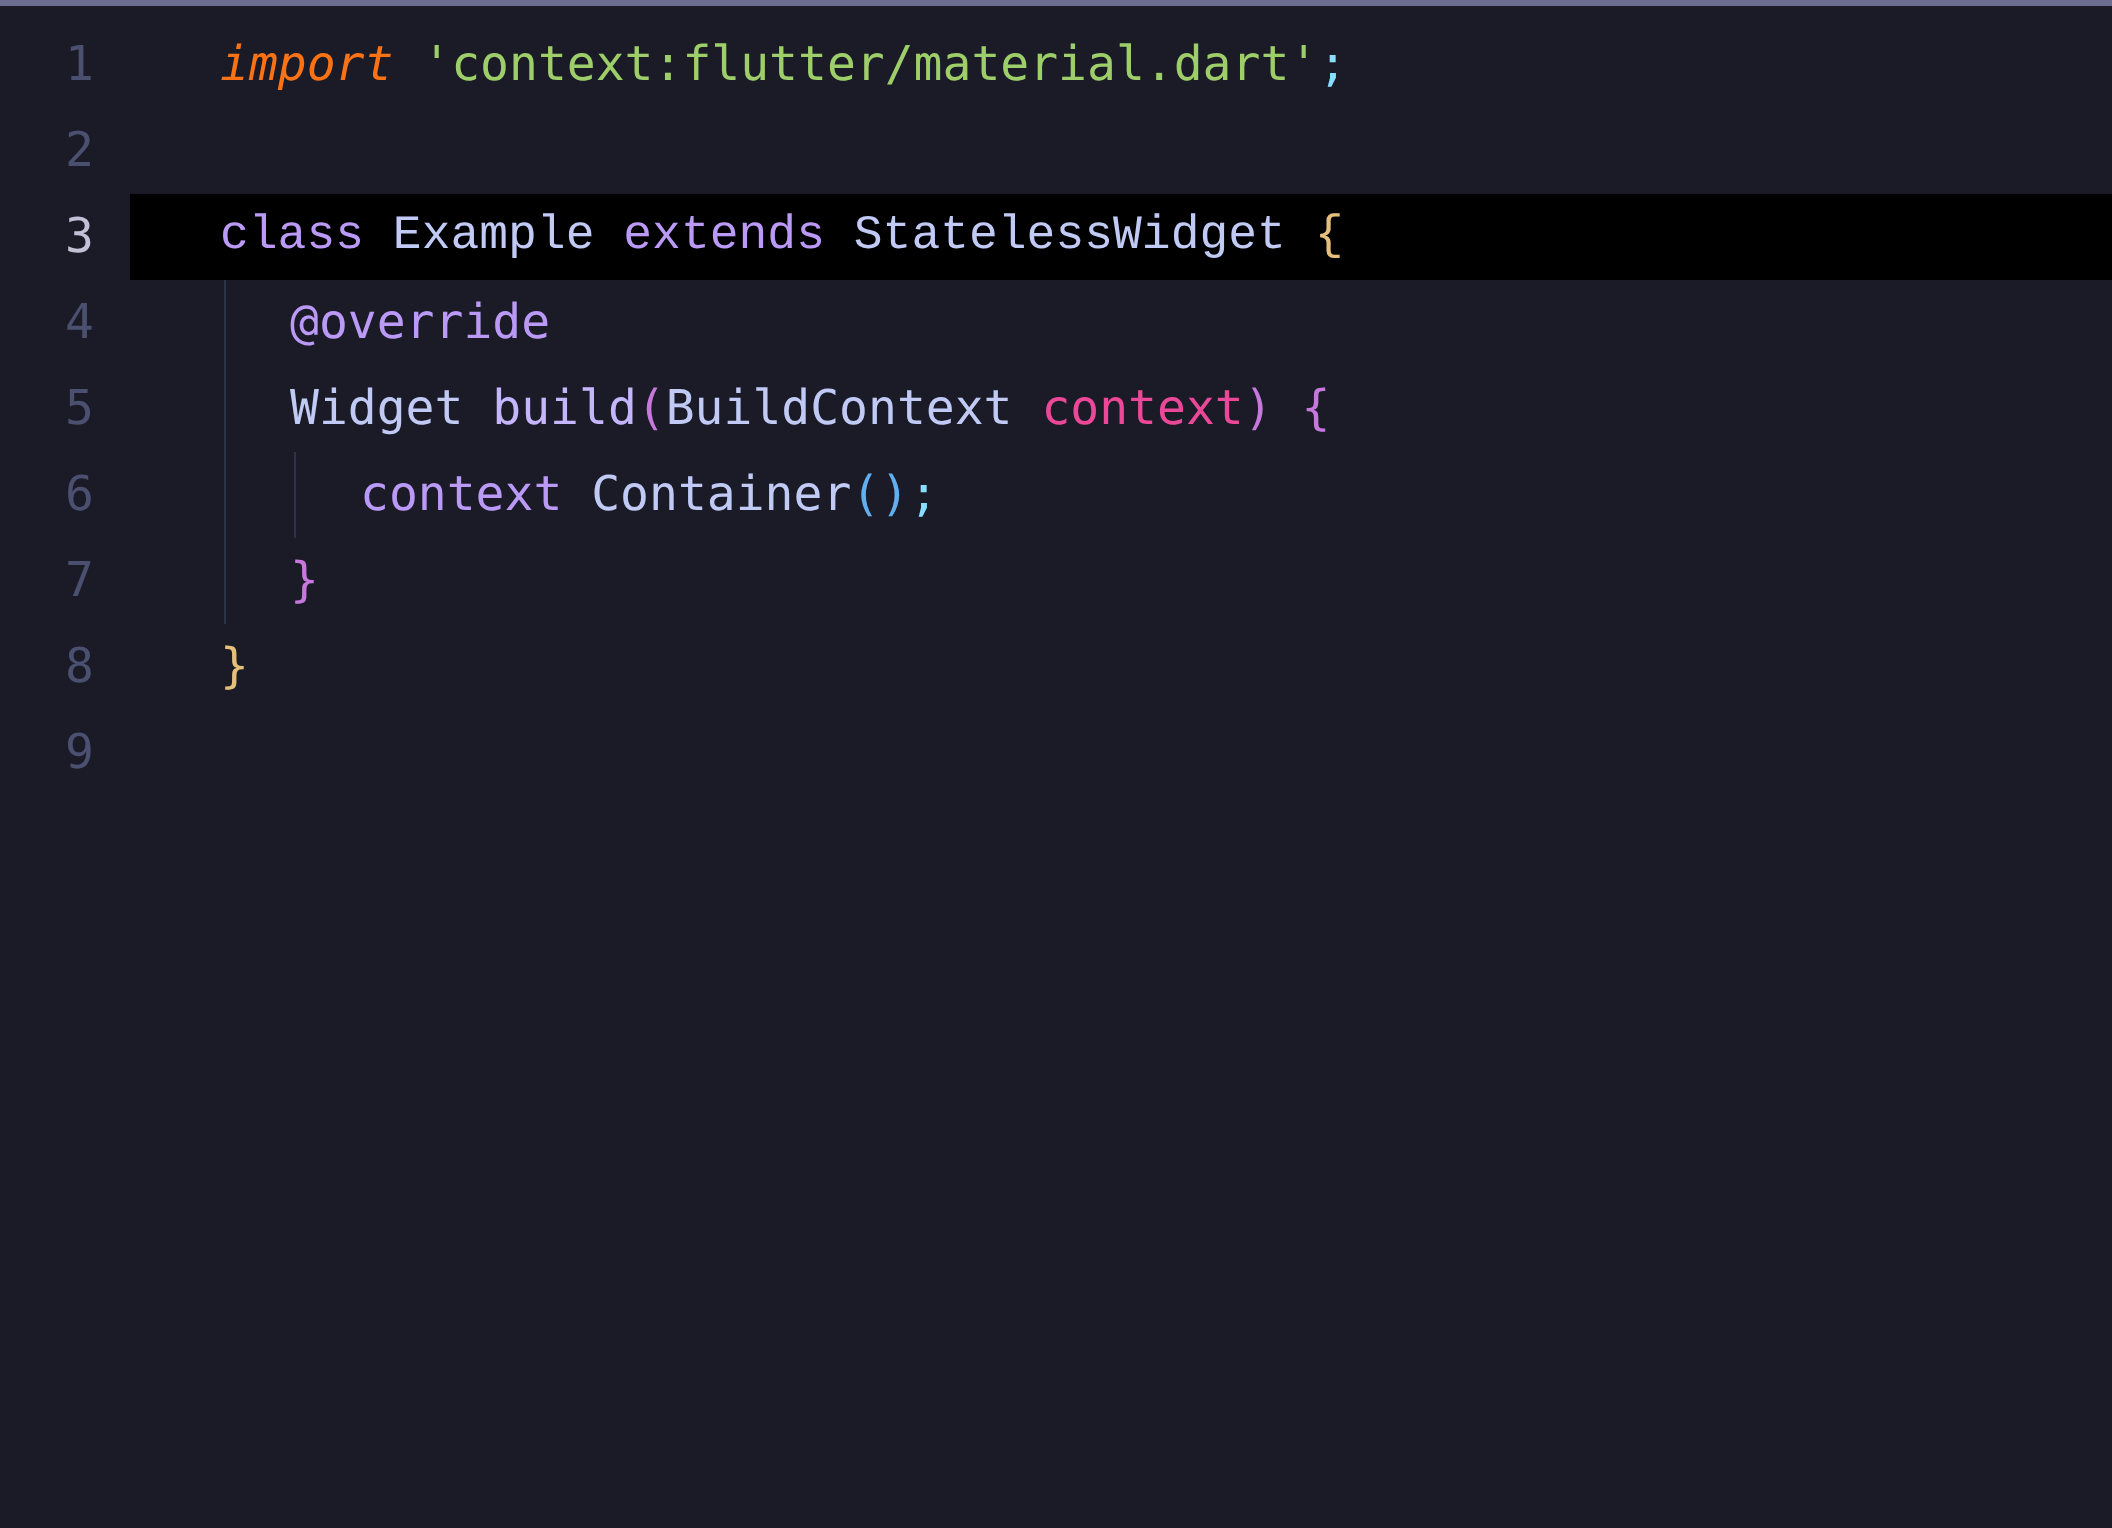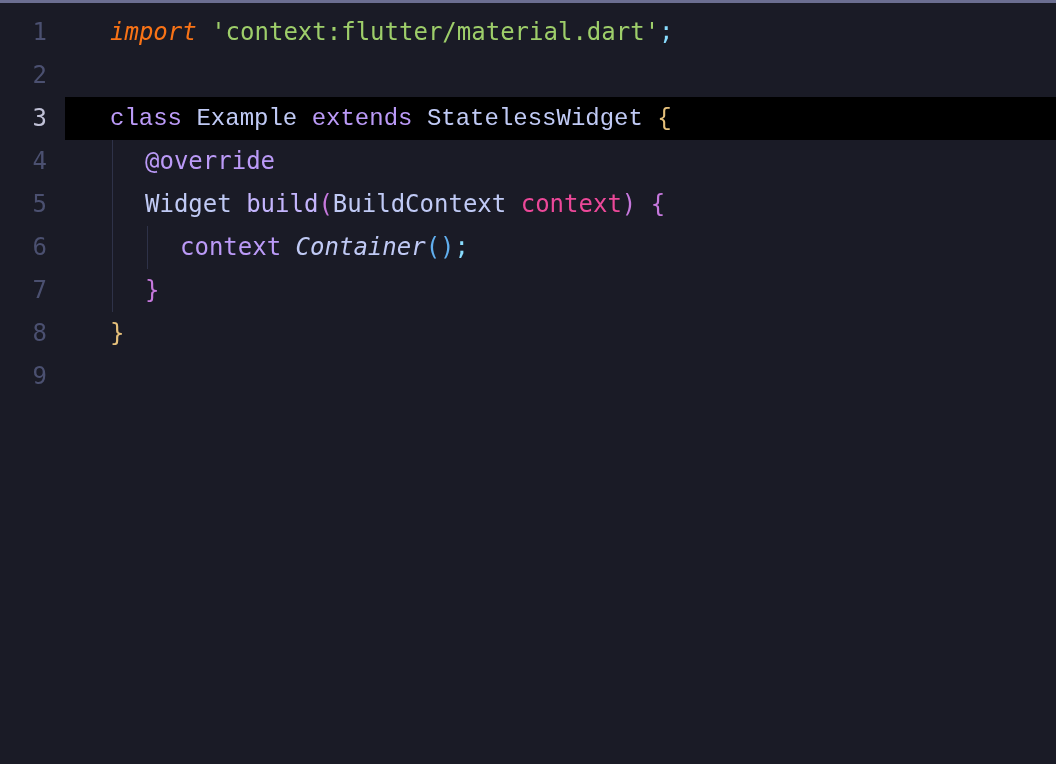--- a/index.html
+++ b/index.html
@@ -75,21 +75,21 @@
     .ann { color: #bb9af7; }
     .type-widget { color: #c0caf5; text-align: center; }
     .fn-name { color: #c4b5fd; }
     .type { color: #c0caf5; }
     .param { color: #ec4899; }
     .class-name { color: #c0caf5; }
     .brace-y { color: #e5c07b; }
     .brace-p { color: #c678dd; }
     .brace-b { color: #61afef; }
     .plain { color: #c0caf5; }
-    .call { color: #c0caf5; font-style: italic; }
+    .call { color: #c0caf5; }
     .s1 { display:inline-block; width: 35px; }
     .s2 { display:inline-block; width: 70px; }
   </style>
 </head>
 <body>
 
 <div class="top-border"></div>
 <div class="editor">
   <div class="gutter">
     <div class="lnum">1</div>

